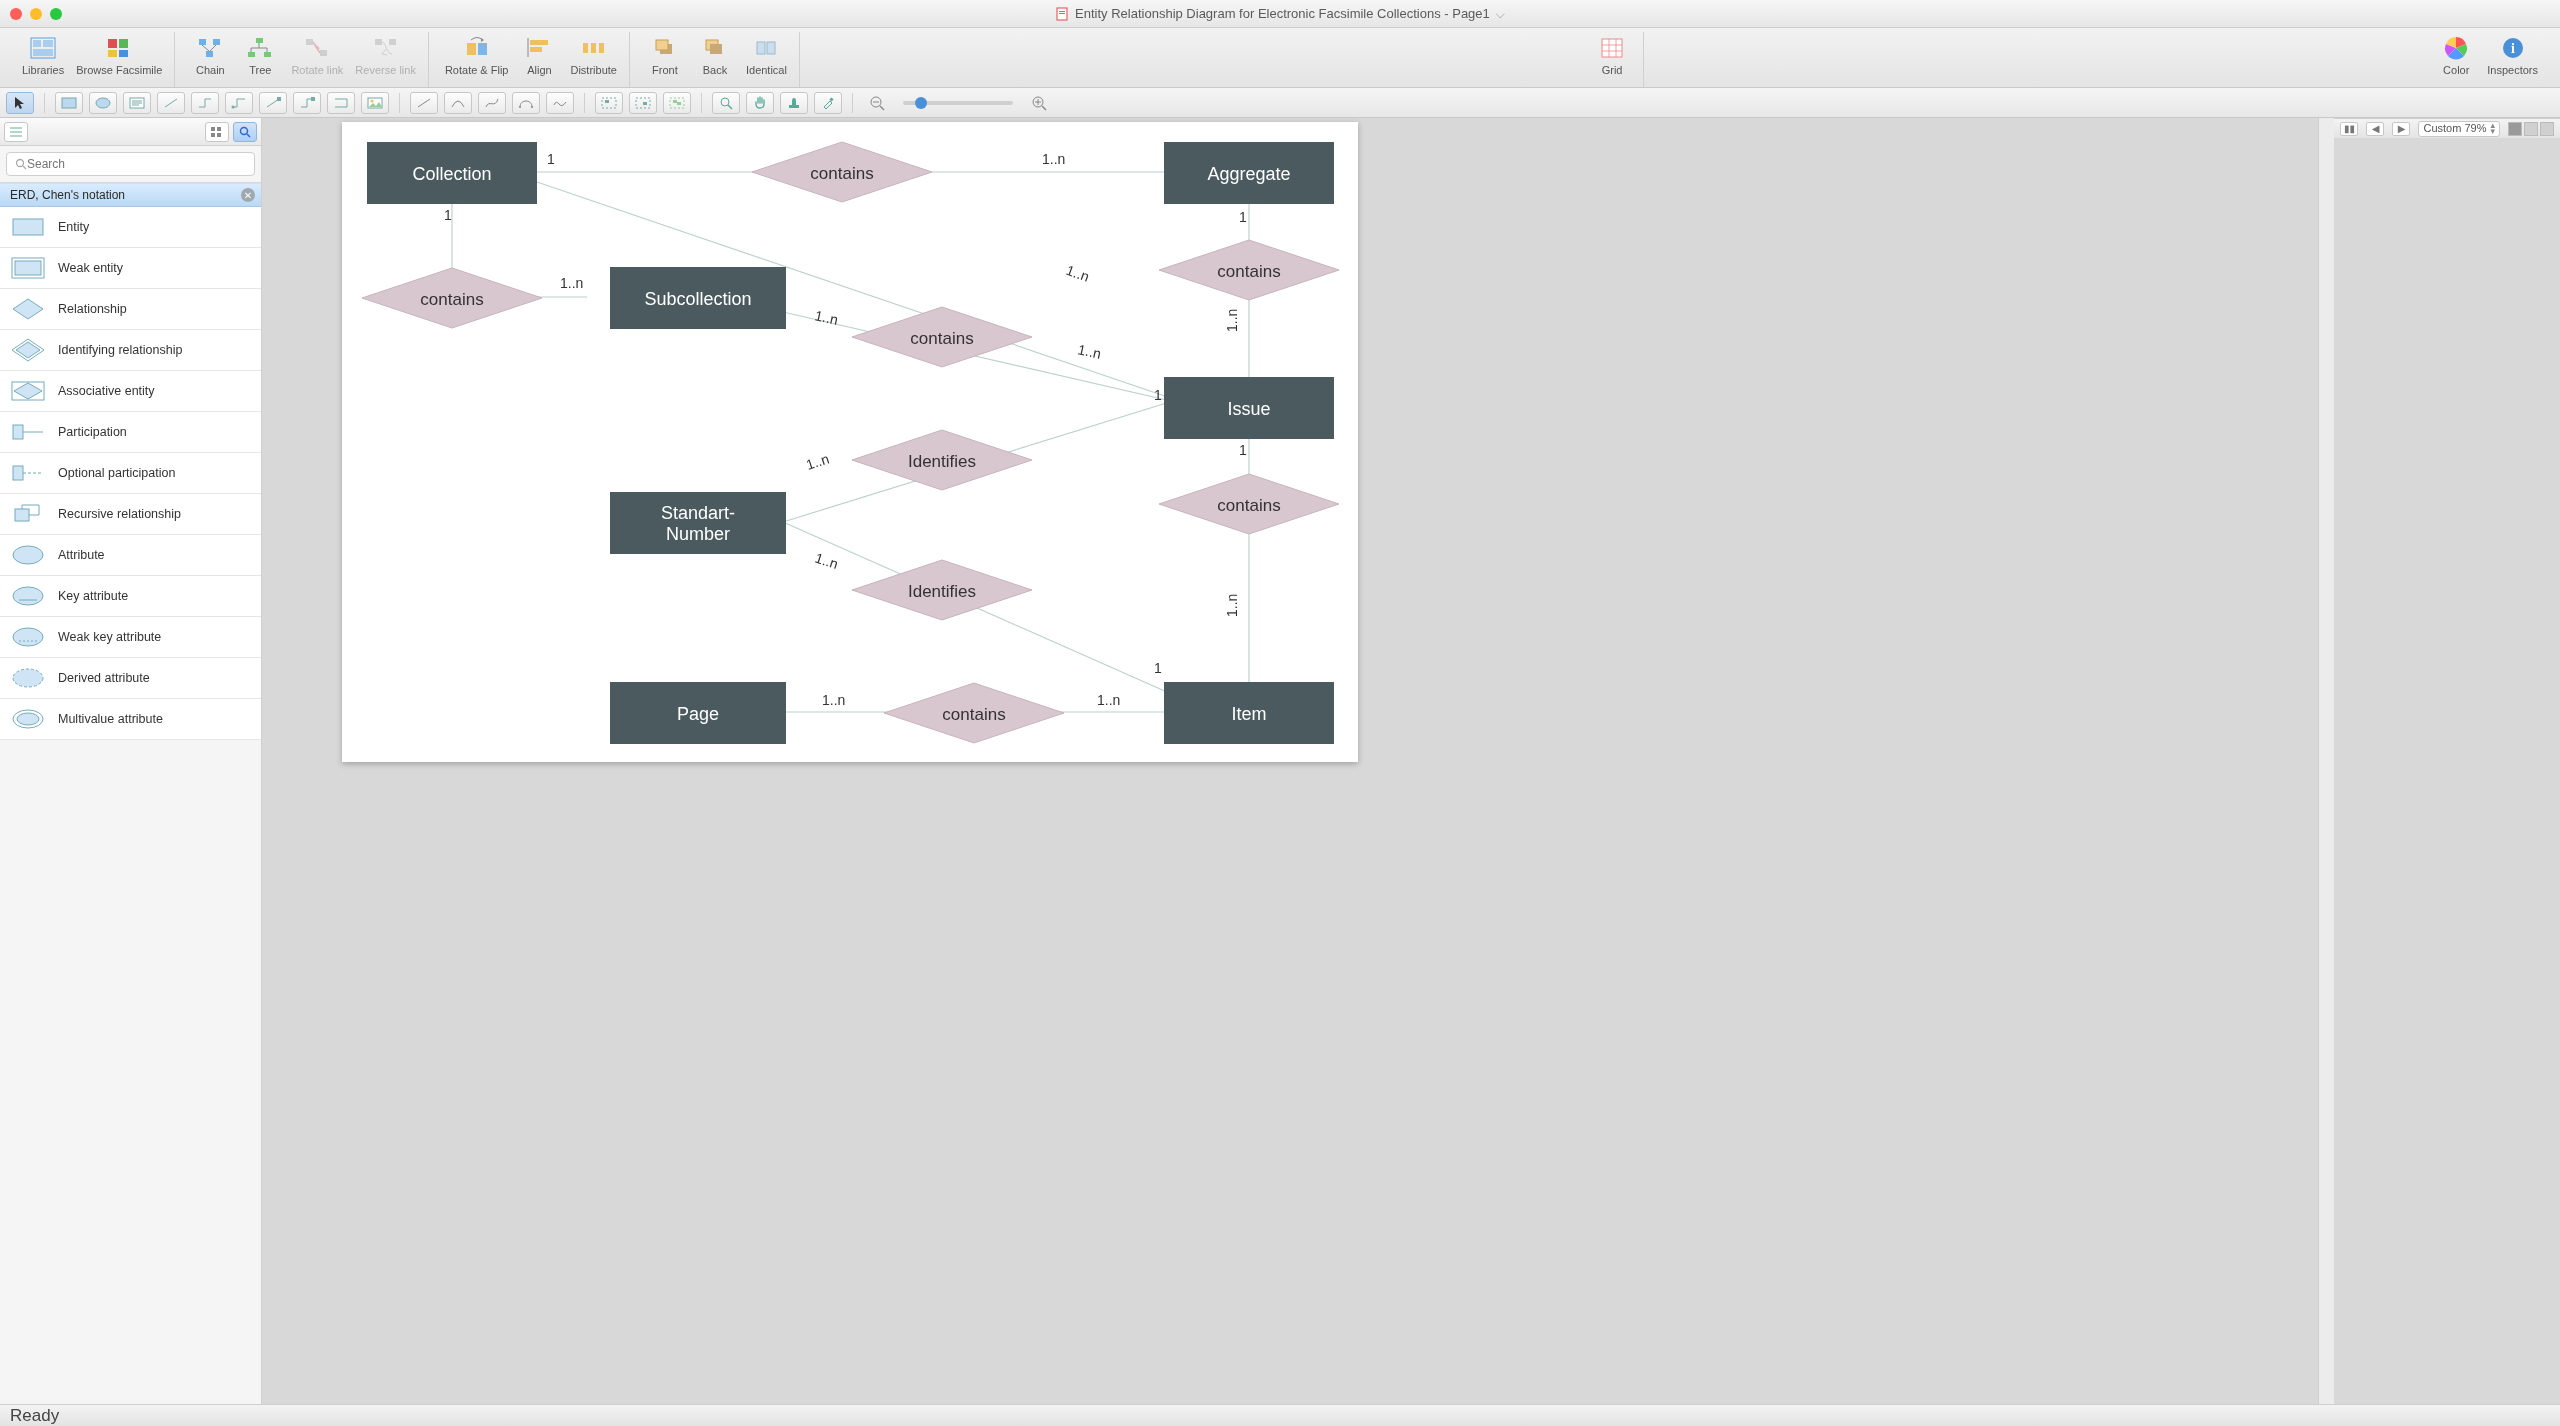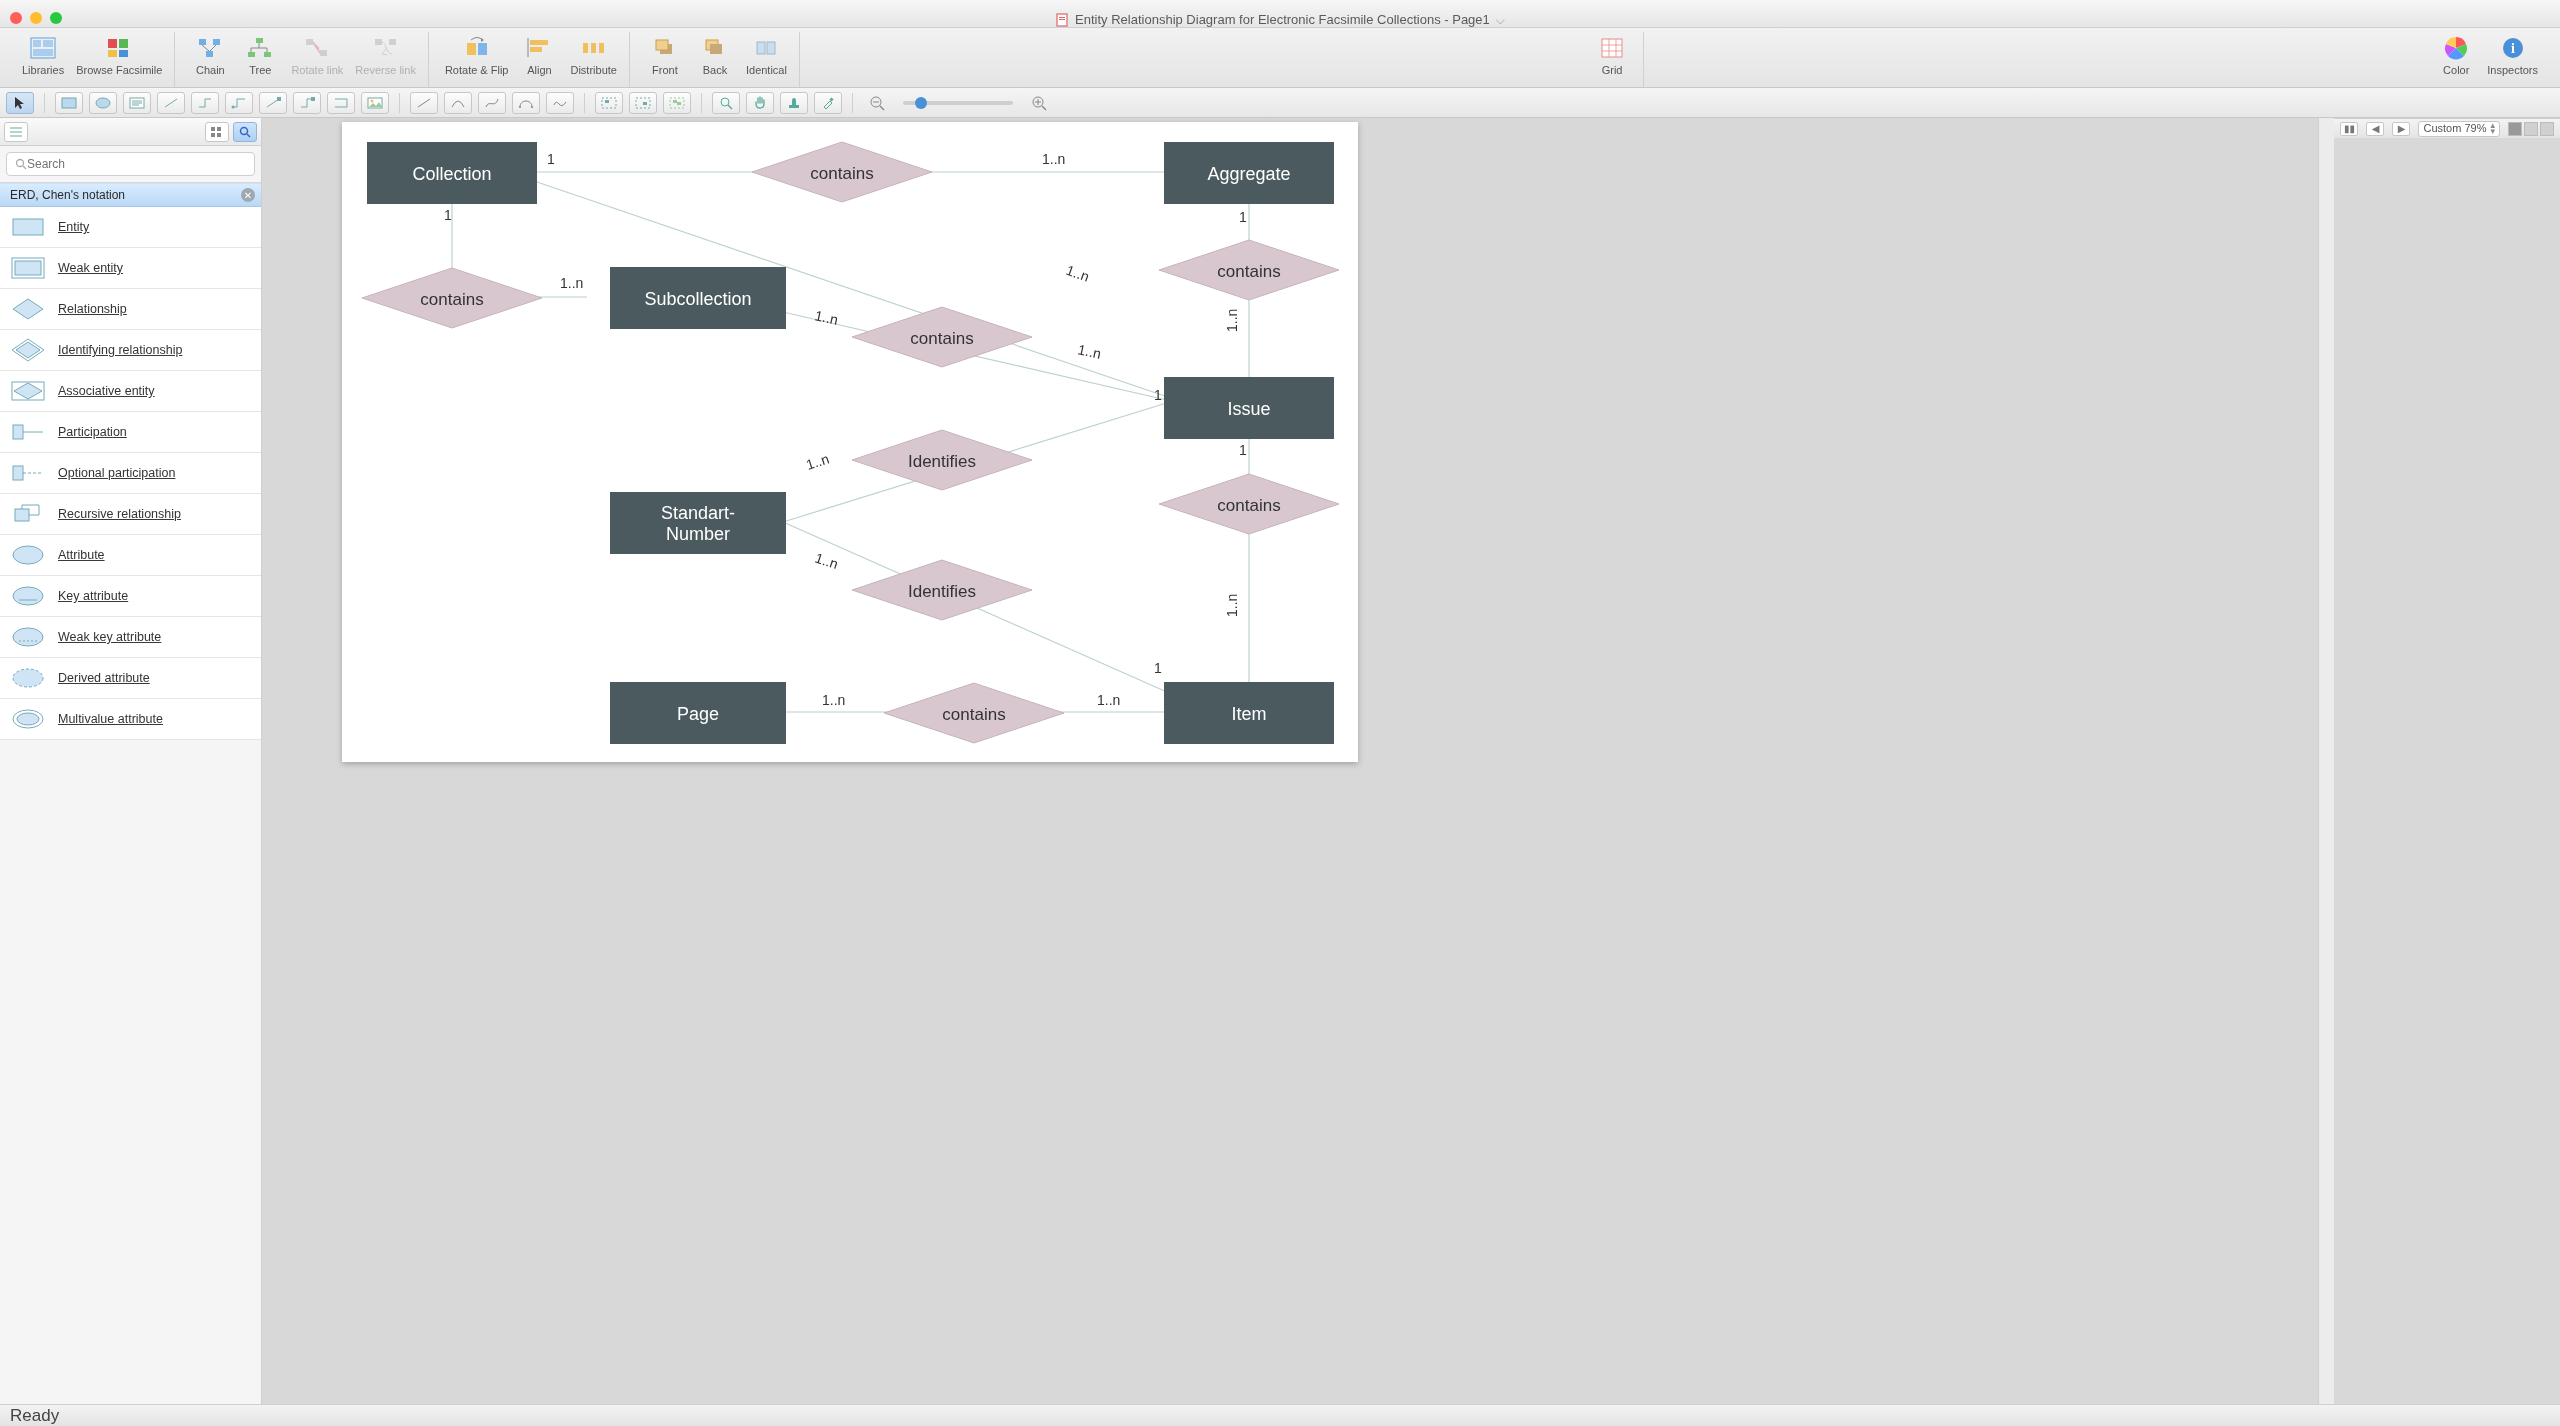--- a/index.html
+++ b/index.html
@@ -1,20 +1,20 @@
 <!DOCTYPE html>
 <html><head>
 <meta charset="utf-8">
 <style>
   * { box-sizing: border-box; margin: 0; padding: 0; }
   html, body { height: 100%; font-family: -apple-system, "Helvetica Neue", Arial, sans-serif; font-size: 13px; color: #3a3a3a; }
   body { background: #e8e8e8; display: flex; flex-direction: column; overflow: hidden; }
 
   
-  .titlebar { height: 28px; background: linear-gradient(#f6f6f6,#e6e6e6); border-bottom:1px solid #cfcfcf; display:flex; padding:12px 10px; position:relative; }
+  .titlebar { height: 28px; background: linear-gradient(#f6f6f6,#e6e6e6); border-bottom:1px solid #cfcfcf; display:flex; align-items:center; padding:0 10px; position:relative; }
   .traffic { display:flex; gap:8px; }
   .traffic span { width:12px; height:12px; border-radius:50%; display:block; }
   .tl-red{background:#ff5f57;} .tl-yellow{background:#ffbd2e;} .tl-green{background:#28c940;}
   .title-center{ position:absolute; left:0; right:0; text-align:center; font-size:13px; color:#5a5a5a; display:flex; align-items:center; justify-content:center; gap:6px; }
   .title-center svg{flex:none;}
   .title-chev{color:#9a9a9a; font-size:12px;}
 
   
   .toolbar { height:60px; background:linear-gradient(#f2f2f2,#e4e4e4); border-bottom:1px solid #c9c9c9; display:flex; align-items:flex-start; padding:4px 10px 0; gap:4px; }
   .tb-group{ display:flex; gap:4px; padding:0 8px; border-right:1px solid #d0d0d0; height:100%; }
@@ -39,21 +39,21 @@
   .sb-top{ height:28px; border-bottom:1px solid #cfcfcf; display:flex; align-items:center; padding:0 4px; gap:4px; background:linear-gradient(#fafafa,#e9e9e9);}
   .sb-top .mode{ width:24px; height:20px; border:1px solid #c7c7c7; border-radius:3px; background:#fff; display:flex; align-items:center; justify-content:center;}
   .sb-top .mode.active{ background:linear-gradient(#cfe4fb,#aed0f2); border-color:#8fb7dd;}
   .sb-top .stretch{flex:1;}
   .sb-search{ padding:6px; border-bottom:1px solid #d8d8d8;}
   .sb-search .field{ height:24px; border:1px solid #cfcfcf; border-radius:4px; background:#fff; display:flex; align-items:center; padding:0 8px; color:#9a9a9a; }
   .sb-search input{ border:none; outline:none; flex:1; font-size:12px; background:transparent;}
   .sb-cat{ height:24px; background:linear-gradient(#d9ecff,#b9d8f5); border-top:1px solid #cfe2f5; border-bottom:1px solid #a9c7e4; display:flex; align-items:center; padding:0 10px; font-size:12px; color:#2a2a2a; position:relative;}
   .sb-cat .close{ position:absolute; right:6px; width:14px; height:14px; border-radius:50%; background:#9fa7af; color:#fff; font-size:10px; display:flex; align-items:center; justify-content:center;}
   .sb-list{ flex:1; overflow:auto; }
-  .sb-item{ height:41px; display:flex; align-items:center; gap:12px; padding:0 10px; border-bottom:1px solid #e6e6e6; background:#fff;text-decoration:underline;}
+  .sb-item{ height:41px; display:flex; align-items:center; gap:12px; padding:0 10px; border-bottom:1px solid #e6e6e6; background:#fff;}
   .sb-item .thumb{ width:36px; height:26px; display:flex; align-items:center; justify-content:center;}
   .sb-item .name{ font-size:12.5px; color:#333;}
 
   
   .canvas-wrap{ flex:1; display:flex; flex-direction:row; background:#d8d8d8; position:relative; min-width:0;}
   .canvas-scroll{ flex:1; overflow:auto; position:relative;}
   .page{ position:absolute; left:80px; top:4px; width:1016px; height:640px; background:#fff; box-shadow:0 2px 6px rgba(0,0,0,.25);}
   .page svg{ width:100%; height:100%; }
   .right-scroll{ width:16px; background:#ececec; border-left:1px solid #cfcfcf;}
   .canvas-bottom{ height:20px; background:linear-gradient(#f3f3f3,#e4e4e4); border-top:1px solid #cfcfcf; display:flex; align-items:center; font-size:11px; color:#555; padding:0 6px; gap:8px;}

